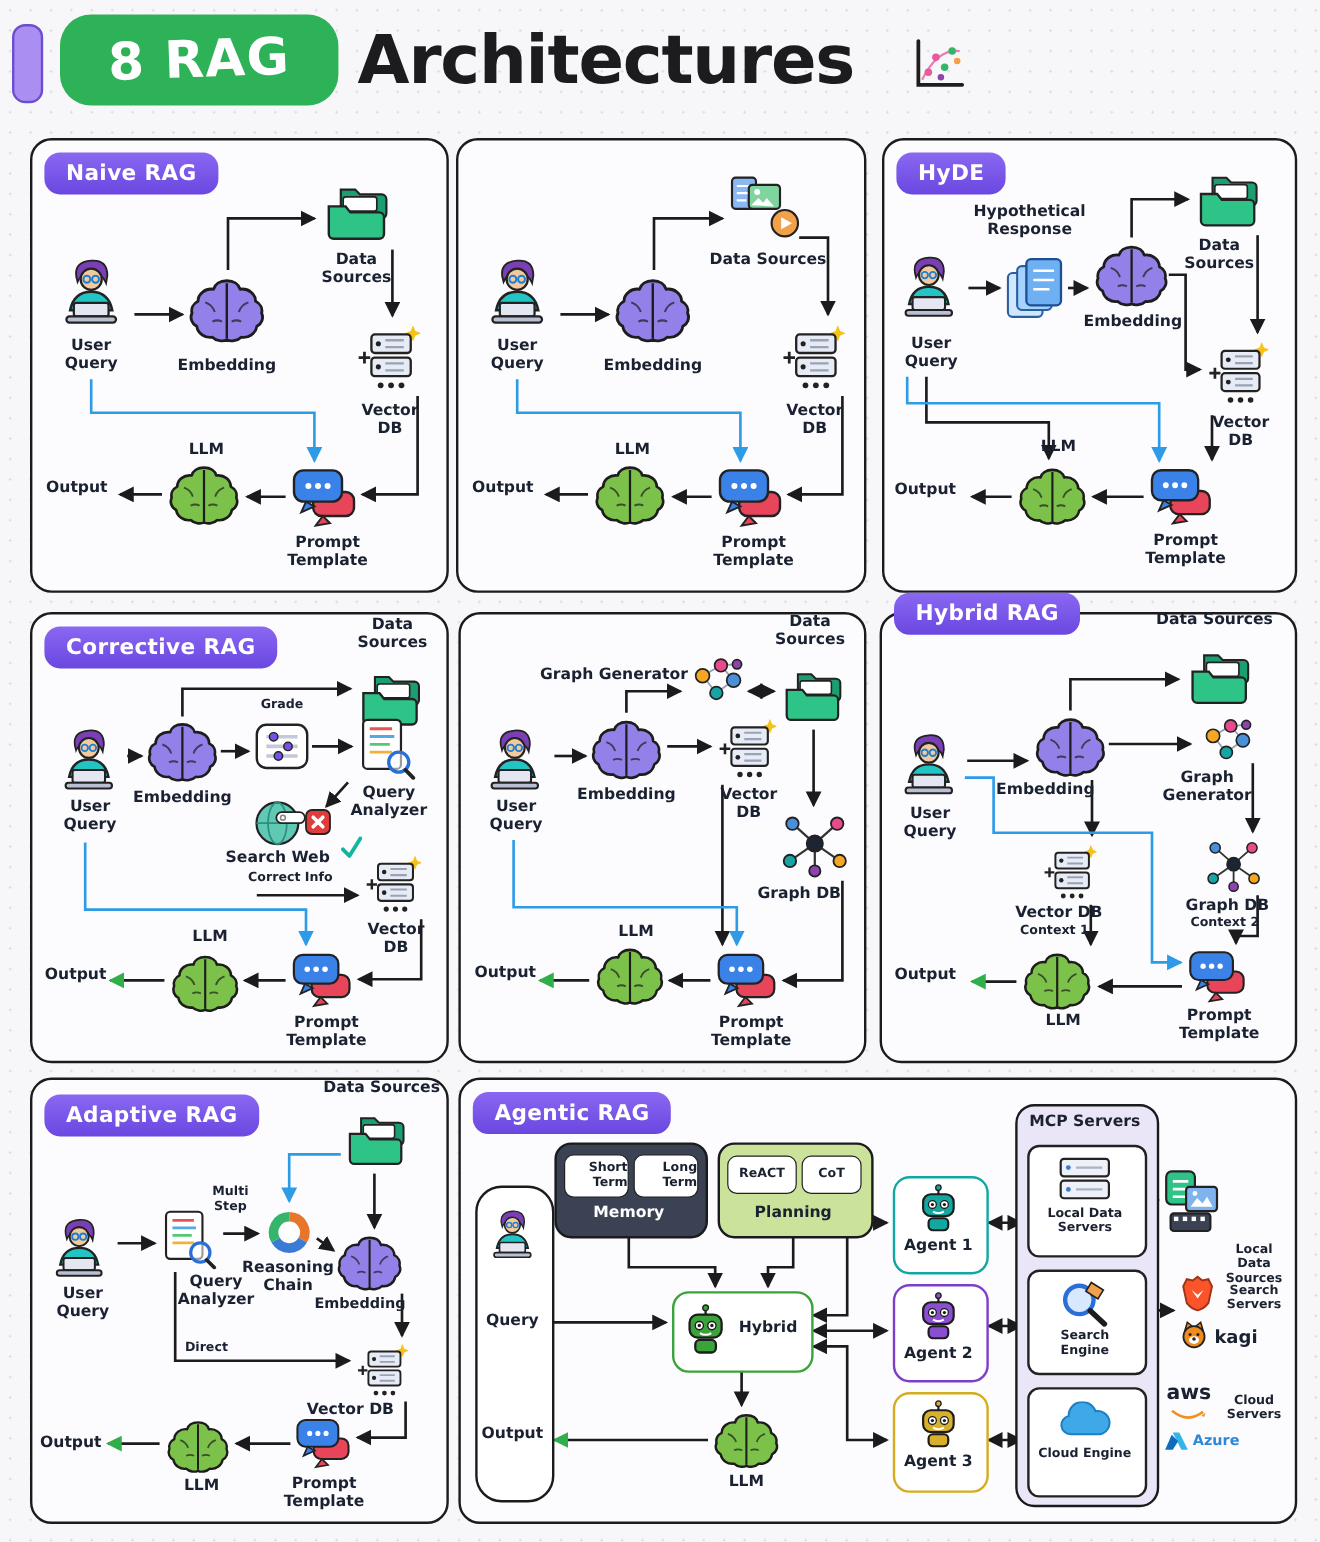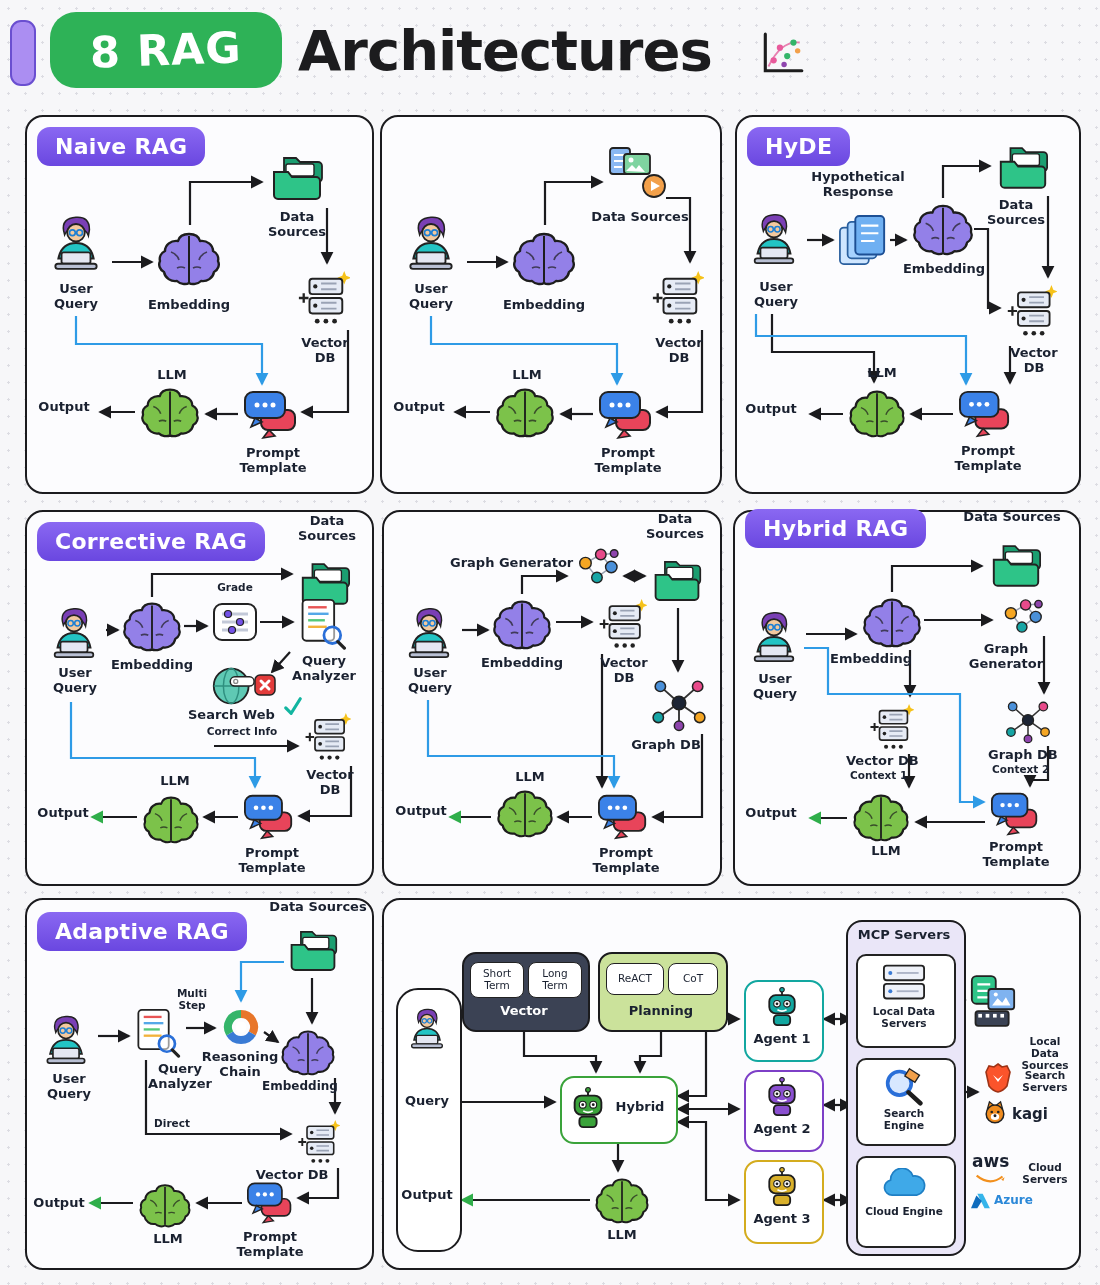--- a/index.html
+++ b/index.html
@@ -1,28 +1,28 @@
 <!DOCTYPE html>
 <html><head>
 <meta charset="utf-8">
 <style>
   html,body{margin:0;padding:0;background:#f7f7f9}
   #canvas{position:relative;width:1100px;height:1285px;background:#f7f7f9;
     background-image:radial-gradient(#dcdce2 1px,transparent 1.15px);background-size:17px 17px;
     font-family:"DejaVu Sans","Liberation Sans",sans-serif;overflow:hidden}
   .p{position:absolute;border:2.6px solid #1b1b1e;border-radius:18px;background:#fcfcfe}
   .bdg{position:absolute;background:linear-gradient(180deg,#8a68f2,#6a47e0);color:#fff;font-weight:700;
-    font-size:22px;padding:7px 18px;border-radius:13px;letter-spacing:.3px;z-index:3}
+    font-size:18px;padding:7px 18px;border-radius:13px;letter-spacing:.3px;z-index:3}
   .lb{position:absolute;font-size:13px;font-weight:700;color:#1a2130;text-align:center;line-height:1.12;z-index:3}
   .sm{font-size:10.5px}
   .nw{white-space:nowrap}
   .ic{position:absolute;overflow:visible;z-index:3}
   .box{position:absolute;border-radius:14px;z-index:2}
-  .pill{position:absolute;background:#fff;border:1.6px solid #222;border-radius:8px;font-size:10.5px;font-weight:400;
-    text-align:center;display:flex;align-items:center;justify-content:center;line-height:1.1;color:#1a2130;z-index:3}
+  .pill{position:absolute;background:#fff;border:1.6px solid #222;border-radius:8px;font-size:10.5px;font-weight:700;
+    text-align:right;display:flex;align-items:center;justify-content:center;line-height:1.1;color:#1a2130;z-index:3}
   #wires{position:absolute;left:0;top:0;z-index:2}
   .k{stroke:#1b1b1e;stroke-width:2.2;fill:none}
   .u{stroke:#2e9be6;stroke-width:2.2;fill:none}
   
   .h-pill{position:absolute;left:10px;top:20px;width:22px;height:62px;background:#ab8ef2;border:2px solid #6a4fd0;border-radius:11px}
   .h-badge{position:absolute;left:50px;top:12px;width:232px;height:76px;background:#2eb257;border-radius:26px;
     display:flex;align-items:center;justify-content:center}
   .h-badge span{color:#fff;font-size:43px;font-weight:800;transform:rotate(-2deg);letter-spacing:1px}
   .h-title{position:absolute;left:298px;top:18px;font-size:56px;font-weight:800;color:#1c1c1e;letter-spacing:-1px}
   .h-site{position:absolute;left:814px;top:46px;font-size:19px;font-weight:800;color:#1a2f5e}
@@ -499,21 +499,21 @@
 <div class="lb" style="left:510px;top:770px;width:40px">LLM</div>
 <svg class="ic" style="left:496px;top:788px;color:#7cc24a" width="58" height="50">
       <use href="#sym-brain" width="100%" height="100%"></use>
     </svg>
 <div class="lb" style="left:390px;top:804px;width:62px">Output</div>
 <svg class="ic" style="left:597px;top:792px" width="52" height="50">
       <use href="#sym-prompt" width="100%" height="100%"></use>
     </svg>
 <div class="lb" style="left:590px;top:846px;width:72px">Prompt Template</div>
 
-<div class="bdg" style="left:745px;top:509px">Hybrid RAG</div>
+<div class="bdg" style="left:745px;top:494px">Hybrid RAG</div>
 <div class="lb nw" style="left:952px;top:510px;width:120px">Data Sources</div>
 <svg class="ic" style="left:988px;top:538px" width="56" height="53">
       <use href="#sym-folders" width="100%" height="100%"></use>
     </svg>
 <svg class="ic" style="left:745px;top:606px" width="58" height="58">
       <use href="#sym-user" width="100%" height="100%"></use>
     </svg>
 <div class="lb" style="left:742px;top:672px;width:66px">User Query</div>
 <svg class="ic" style="left:862px;top:596px;color:#9380e8" width="60" height="52">
       <use href="#sym-brain" width="100%" height="100%"></use>
@@ -573,31 +573,32 @@
 <div class="lb" style="left:28px;top:1196px;width:62px">Output</div>
 <svg class="ic" style="left:138px;top:1182px;color:#7cc24a" width="54" height="46">
       <use href="#sym-brain" width="100%" height="100%"></use>
     </svg>
 <div class="lb" style="left:150px;top:1232px;width:36px">LLM</div>
 <svg class="ic" style="left:246px;top:1180px" width="48" height="46">
       <use href="#sym-prompt" width="100%" height="100%"></use>
     </svg>
 <div class="lb" style="left:234px;top:1230px;width:72px">Prompt Template</div>
 
+<div class="bdg" style="left:394px;top:910px">Agentic RAG</div>
 <div class="box" style="left:396px;top:988px;width:62px;height:260px;border:2.5px solid #1b1b1e;border-radius:22px;background:#fff"></div>
 <svg class="ic" style="left:404px;top:1004px" width="46" height="46">
       <use href="#sym-user" width="100%" height="100%"></use>
     </svg>
 <div class="lb" style="left:400px;top:1094px;width:54px">Query</div>
 <div class="lb" style="left:398px;top:1188px;width:58px">Output</div>
 
 <div class="box" style="left:462px;top:952px;width:124px;height:76px;background:#3b4254;border:2.5px solid #1b1b1e"></div>
 <div class="pill" style="left:470px;top:962px;width:52px;height:34px">Short Term</div>
 <div class="pill" style="left:528px;top:962px;width:52px;height:34px">Long Term</div>
-<div class="lb" style="left:466px;top:1004px;width:116px;color:#fff">Vector</div>
+<div class="lb" style="left:466px;top:1004px;width:116px;color:#fff">Memory</div>
 
 <div class="box" style="left:598px;top:952px;width:126px;height:76px;background:#cbe29b;border:2.5px solid #1b1b1e"></div>
 <div class="pill" style="left:606px;top:963px;width:56px;height:30px">ReACT</div>
 <div class="pill" style="left:668px;top:963px;width:48px;height:30px">CoT</div>
 <div class="lb" style="left:602px;top:1004px;width:118px">Planning</div>
 
 <div class="box" style="left:560px;top:1076px;width:114px;height:64px;background:#fff;border:2.5px solid #3aa33a"></div>
 <svg class="ic" style="left:567px;top:1086px;color:#3aa33a" width="42" height="44">
       <use href="#sym-robot" width="100%" height="100%"></use>
     </svg>

